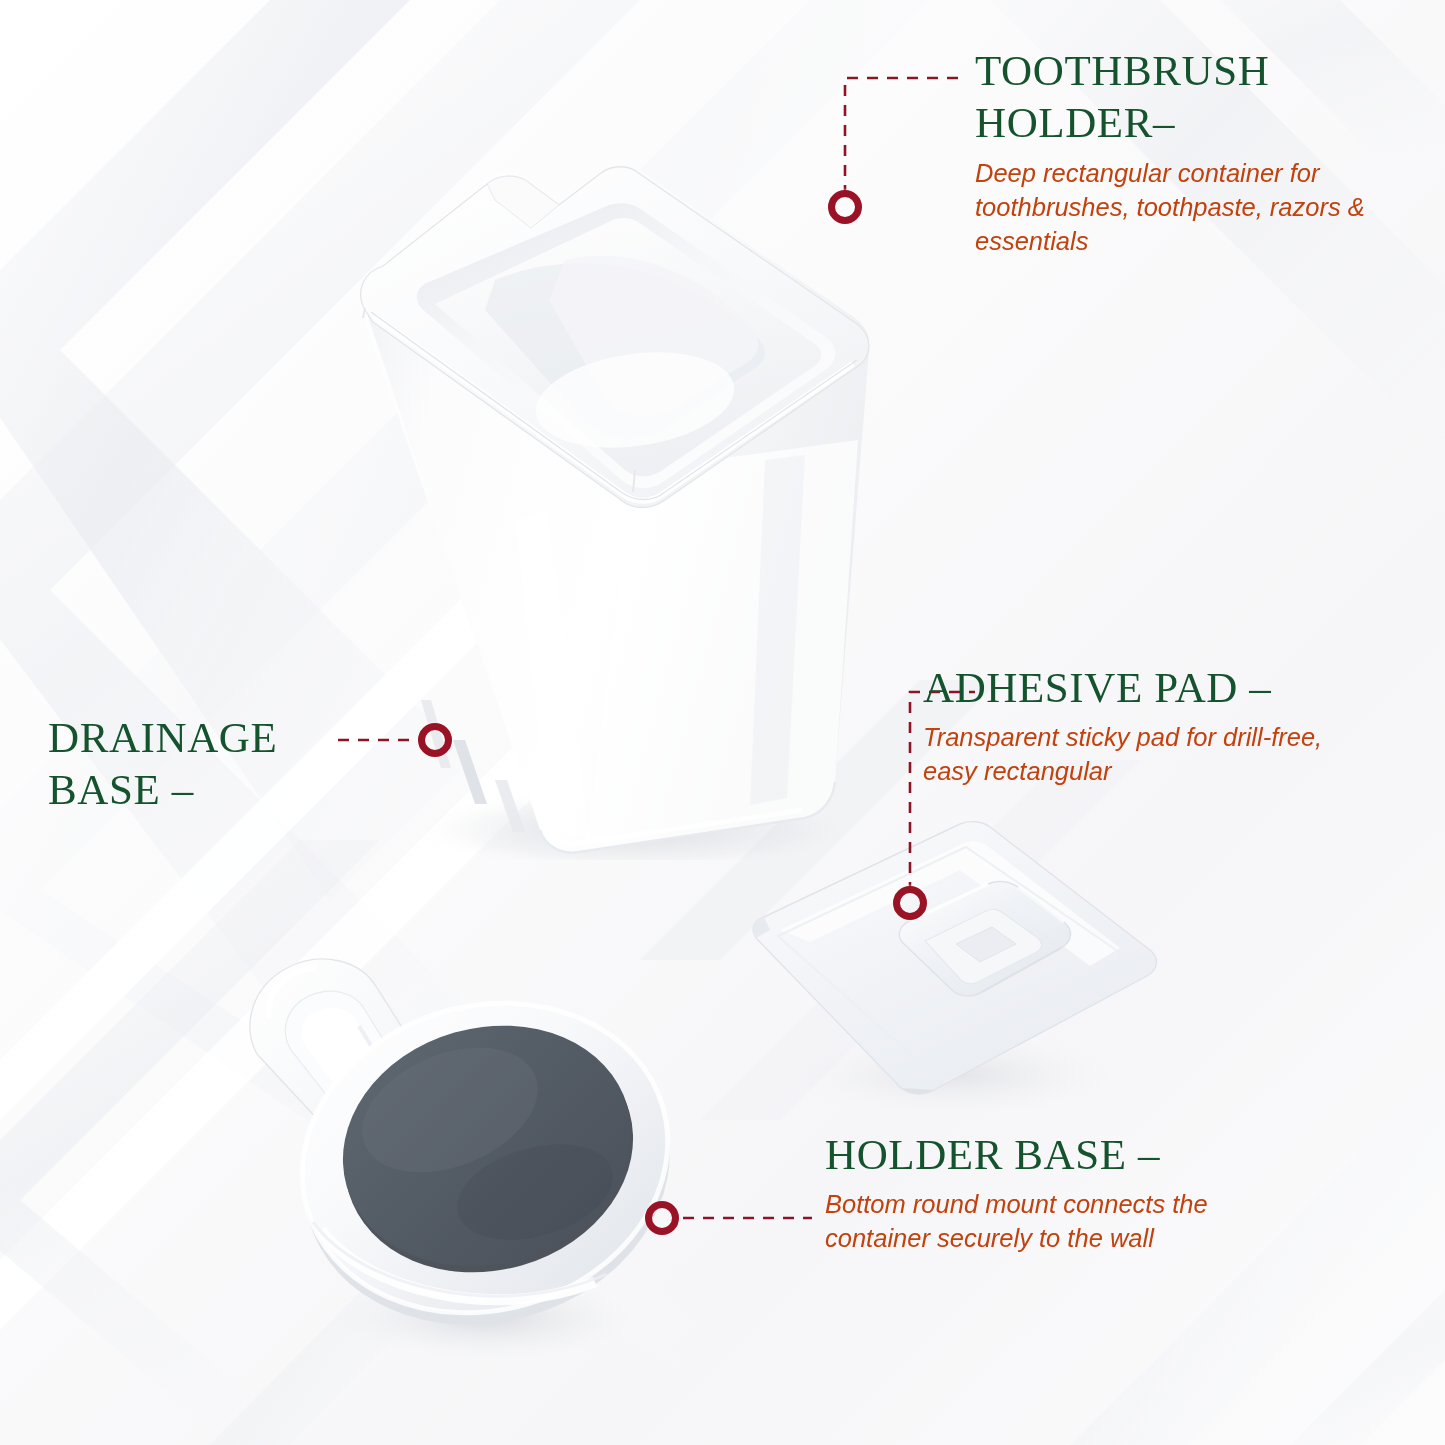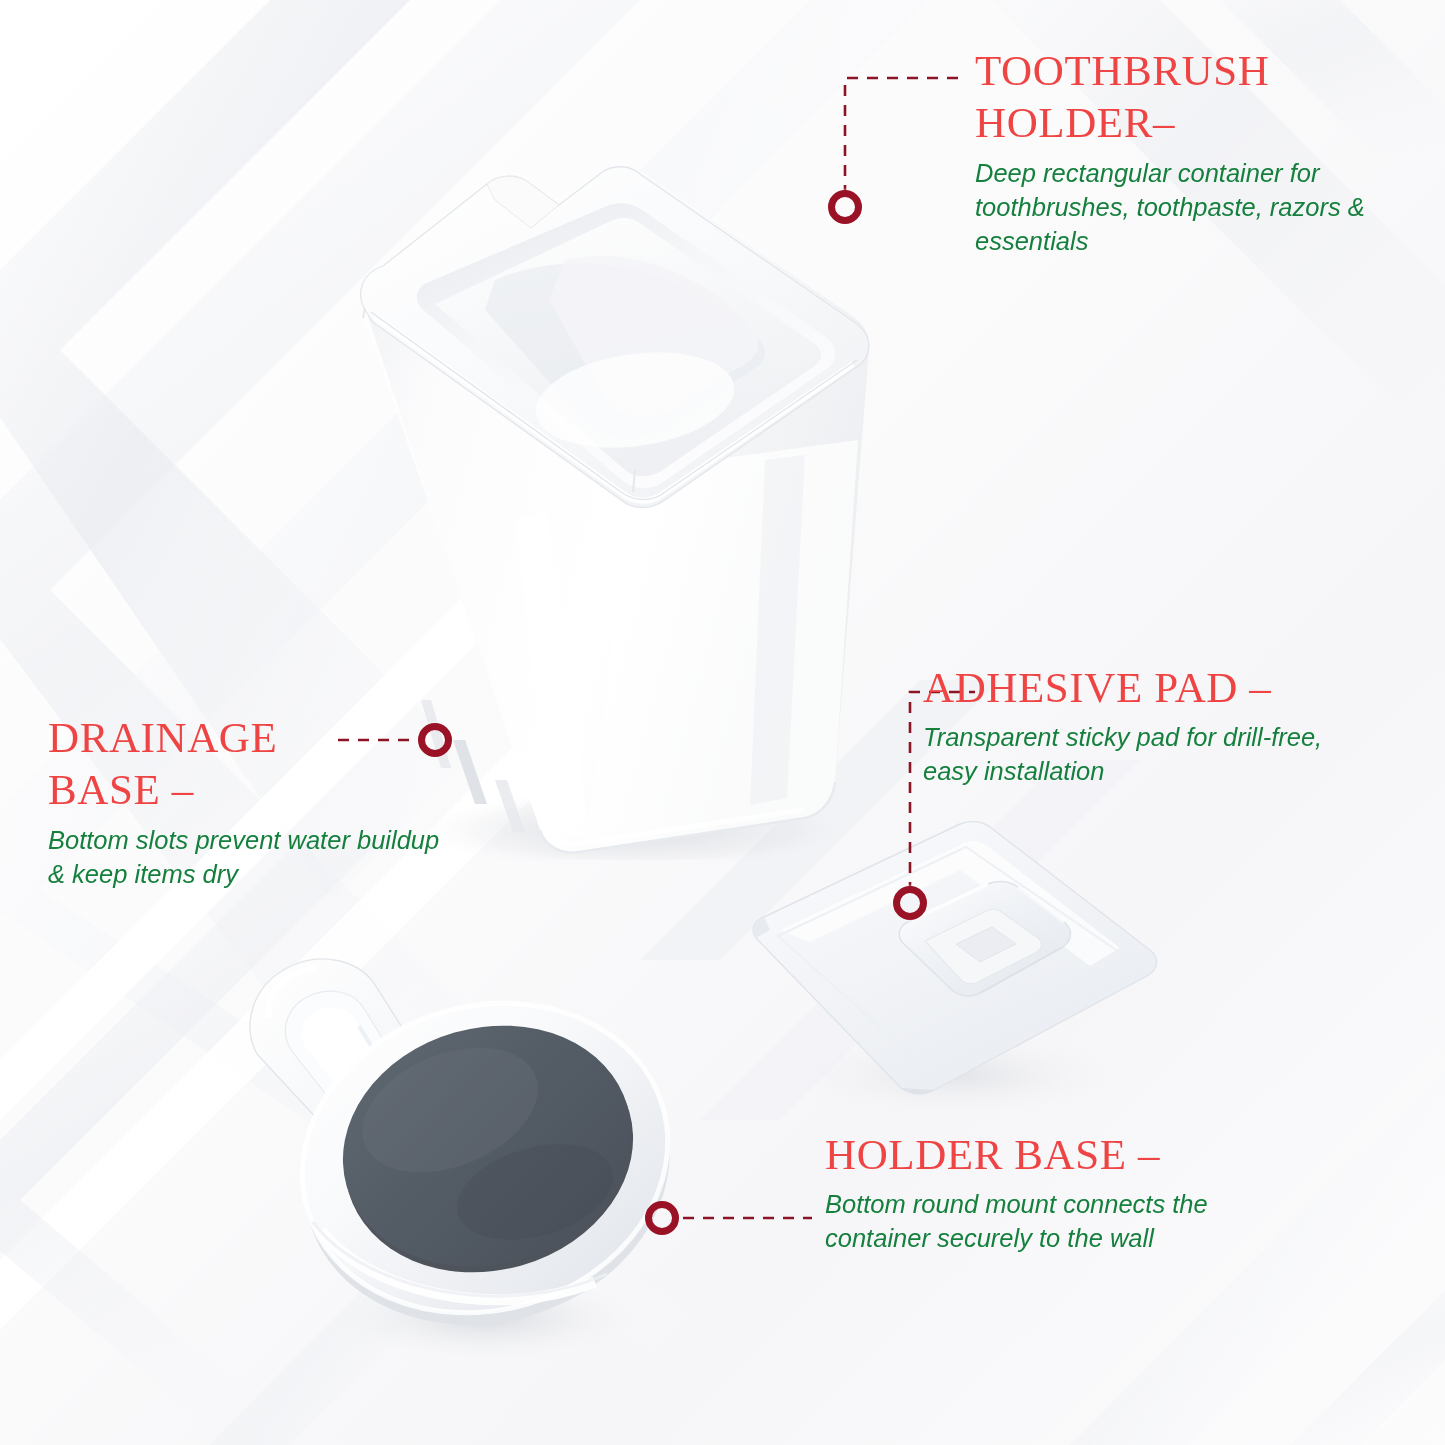--- a/index.html
+++ b/index.html
@@ -53,31 +53,31 @@
     top: 930px;
     width: 460px;
     height: 450px;
   }
 
   
   .callout {
     position: absolute;
   }
   .callout-title {
-    color: #ef4444;
+    color: #14532d;
     font-family: "Liberation Serif", serif;
     font-size: 43px;
     line-height: 1.22;
     letter-spacing: 0.6px;
     font-weight: 400;
     margin: 0 0 7px 0;
     white-space: pre-line;
   }
   .callout-desc {
-    color: #15803d;
+    color: #c2410c;
     font-family: "Liberation Sans", sans-serif;
     font-style: italic;
     font-size: 25.5px;
     line-height: 1.33;
     margin: 0;
     white-space: pre-line;
   }
 
   
   .marker {
@@ -414,28 +414,26 @@
     <div class="callout-title">TOOTHBRUSH
 HOLDER–</div>
     <div class="callout-desc">Deep rectangular container for
 toothbrushes, toothpaste, razors &amp;
 essentials</div>
   </div>
 
   <div class="callout" style="left:923px; top:662px; width:440px;">
     <div class="callout-title">ADHESIVE PAD –</div>
     <div class="callout-desc">Transparent sticky pad for drill-free,
-easy installation</div>
+easy rectangular</div>
   </div>
 
   <div class="callout" style="left:48px; top:712px; width:470px;">
     <div class="callout-title">DRAINAGE
 BASE –</div>
-    <div class="callout-desc">Bottom slots prevent water buildup
-&amp; keep items dry</div>
   </div>
 
   <div class="callout" style="left:825px; top:1129px; width:450px;">
     <div class="callout-title">HOLDER BASE –</div>
     <div class="callout-desc">Bottom round mount connects the
 container securely to the wall</div>
   </div>
 
 </div>
 

